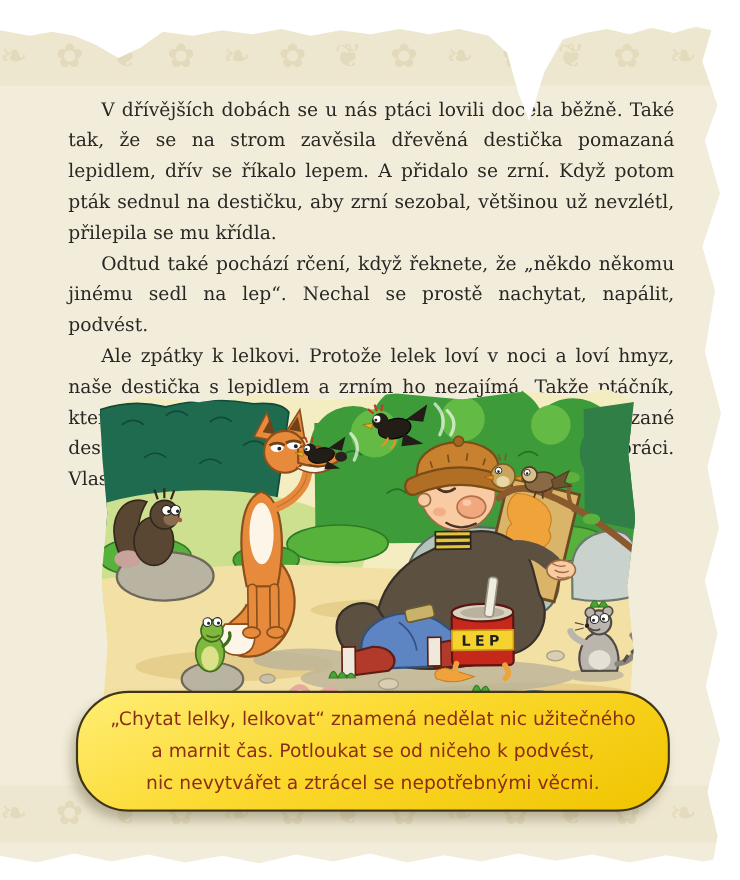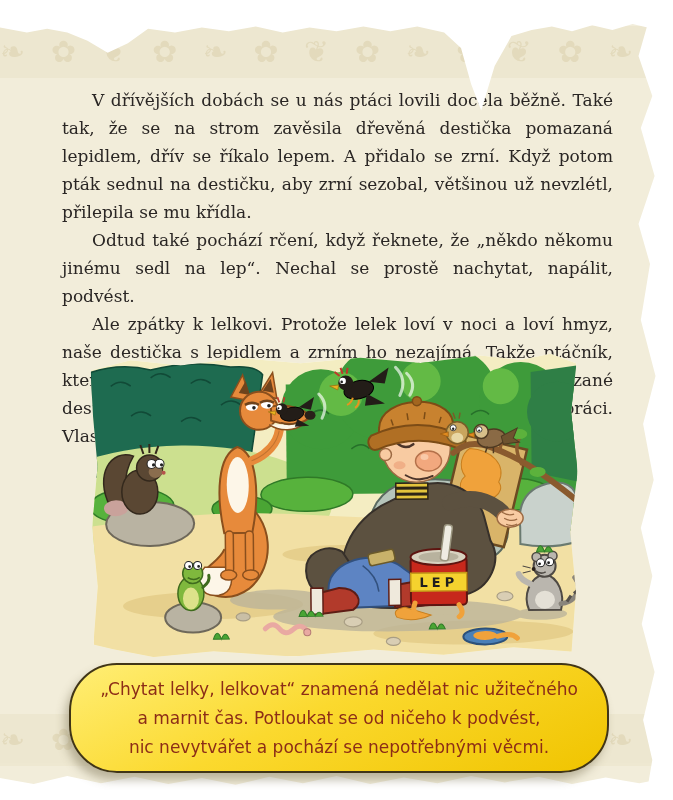--- a/index.html
+++ b/index.html
@@ -52,21 +52,21 @@
 
   
   .illustration {
     position:absolute; left:92px; top:354px; width:486px; height:306px;
     transform:rotate(-0.6deg);
   }
   .illustration svg { display:block; width:100%; height:100%; }
 
   
   .callout {
-    position:absolute; left:69px; top:663px; width:536px; height:106px;
+    position:absolute; left:69px; top:628px; width:536px; height:106px;
     border:2px solid #403517; border-radius:48px;
     background:linear-gradient(155deg, #ffee75 0%, #fbd92e 45%, #f0c400 100%);
     box-shadow:-4px 7px 10px rgba(120,110,80,0.45);
     display:flex; flex-direction:column; justify-content:center;
     text-align:center;
     font-family:"DejaVu Sans", sans-serif;
     font-size:17px; line-height:29px; color:#8c2d17;
     z-index:5;
   }
   .callout p { margin:0; white-space:nowrap; }
@@ -358,19 +358,19 @@
           <path d="M120,284 q4,-12 8,0 q4,-10 8,0 Z"></path>
           <path d="M444,200 q4,-12 8,0 q4,-10 8,0 Z"></path>
         </g>
       </g>
     </svg>
   </div>
 
   <div class="callout">
     <p>„Chytat lelky, lelkovat“ znamená nedělat nic užitečného</p>
     <p>a marnit čas. Potloukat se od ničeho k podvést,</p>
-    <p>nic nevytvářet a pochází se nepotřebnými věcmi.</p>
+    <p>nic nevytvářet a ztrácel se nepotřebnými věcmi.</p>
   </div>
 
   <div class="torn torn-top"></div>
   <div class="torn torn-right"></div>
   <div class="torn torn-bottom"></div>
 </div>
 
 </body></html>

